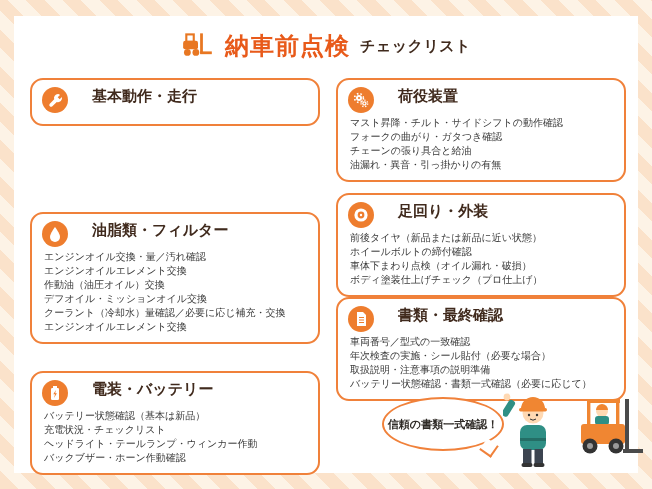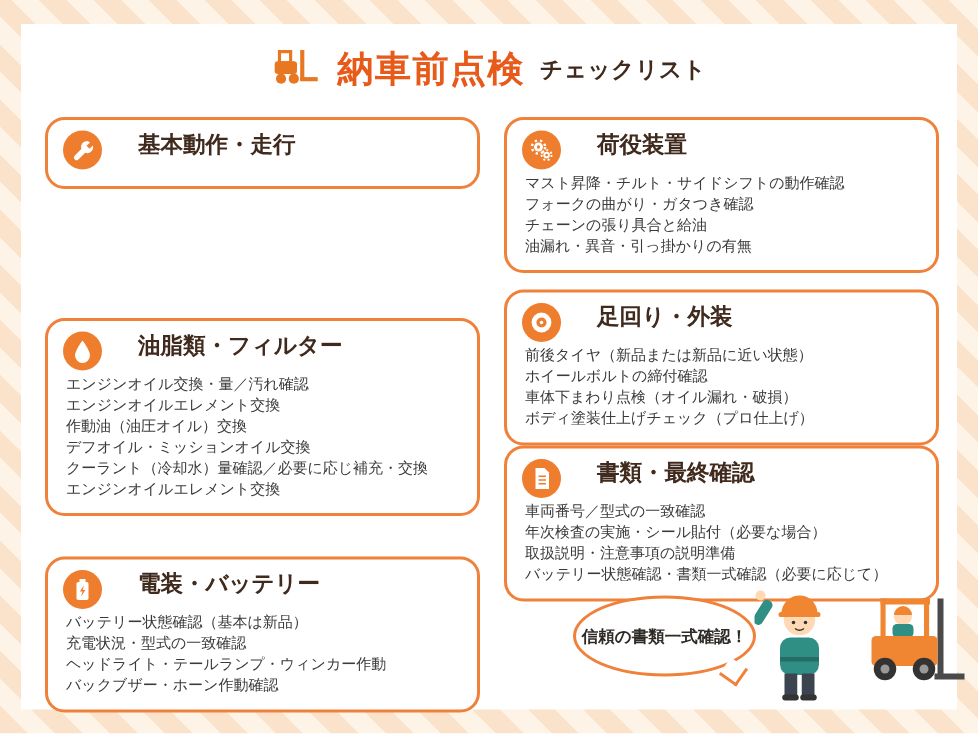--- a/index.html
+++ b/index.html
@@ -115,21 +115,21 @@
         <svg width="16" height="16" viewBox="0 0 16 16">
           <rect x="6" y="1" width="4" height="2.5" fill="#fff"></rect>
           <rect x="4" y="3" width="8" height="12" rx="1.2" fill="#fff"></rect>
           <path d="M8.9 5 6.3 9.3h1.7l-1 3.6 2.9-4.6H8.2L8.9 5z" fill="#ee7d2e"></path>
         </svg>
       </span>
       <span class="card-title">電装・バッテリー</span>
     </div>
     <ul class="items">
       <li>バッテリー状態確認（基本は新品）</li>
-      <li>充電状況・型式の一致確認</li>
+      <li>充電状況・チェックリスト</li>
       <li>ヘッドライト・テールランプ・ウィンカー作動</li>
       <li>バックブザー・ホーン作動確認</li>
     </ul>
   </div>
 
   <div class="card c4">
     <div class="card-head">
       <span class="icon-circle">
         <svg width="16" height="16" viewBox="0 0 16 16">
           <circle cx="6" cy="6" r="4.4" fill="none" stroke="#fff" stroke-width="1.6" stroke-dasharray="1.6 2"></circle>

